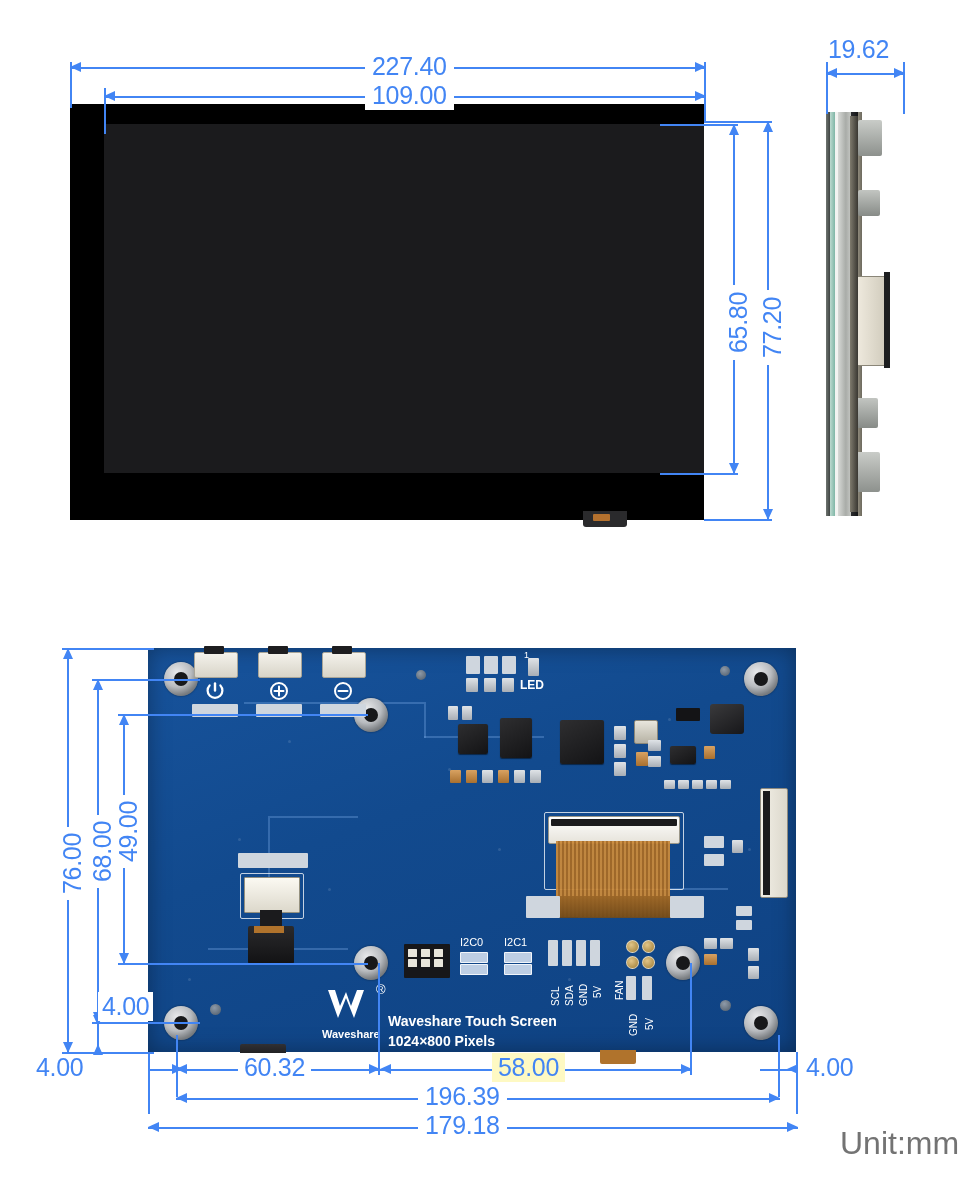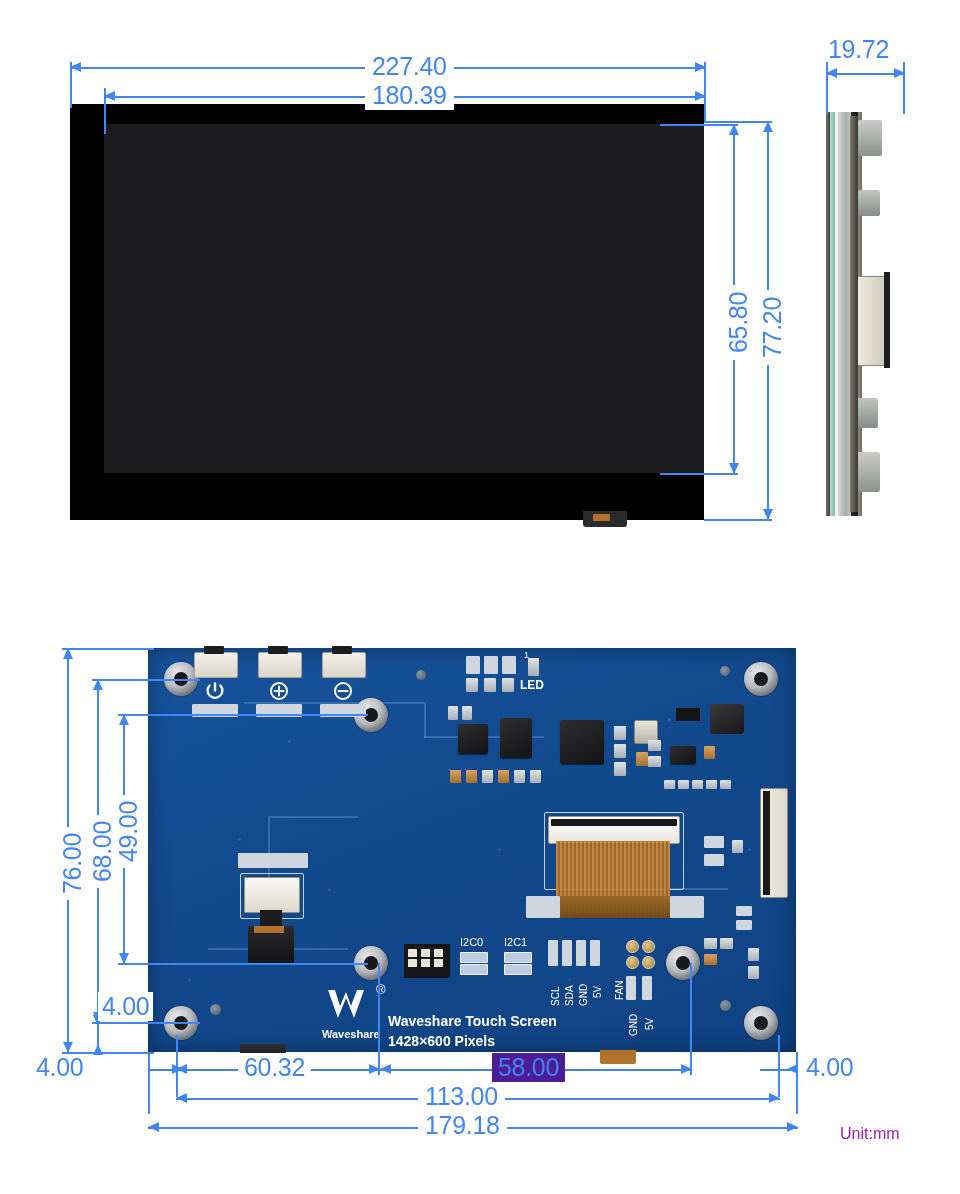--- a/index.html
+++ b/index.html
@@ -228,22 +228,22 @@
     background: rgba(220,230,245,0.85);
   }
   .header-pin {
     position: absolute;
     border-radius: 50%;
     background: radial-gradient(circle at 38% 35%, #e2c588, #9d7b33);
     border: 1px solid rgba(255,255,255,0.6);
   }
   #unit-label {
     position: absolute;
-    font-size: 16px;
-    color: #a21caf;
+    font-size: 32px;
+    color: #737373;
   }
   .coil {
     position: absolute;
     background: linear-gradient(150deg, #3a3a3c, #17171a);
     border-radius: 3px;
   }
   .xtal {
     position: absolute;
     background: linear-gradient(#e8e6dd, #b6b2a4);
     border: 1px solid #8b8779;
@@ -275,21 +275,21 @@
   <div class="hline" style="left:70px; top:67px; width:636px;"></div>
   <div class="arw arw-l" style="left:70px; top:62px;"></div>
   <div class="arw arw-r" style="left:695px; top:62px;"></div>
   <div class="dim-label" style="left:365px; top:52px; background:#fff; padding:0 7px;">227.40</div>
 
   <div class="ext" style="left:104px; top:88px; height:46px;"></div>
   <div class="ext" style="left:704px; top:88px; height:34px;"></div>
   <div class="hline" style="left:104px; top:96px; width:602px;"></div>
   <div class="arw arw-l" style="left:104px; top:91px;"></div>
   <div class="arw arw-r" style="left:695px; top:91px;"></div>
-  <div class="dim-label" style="left:365px; top:81px; background:#fff; padding:0 7px;">180.39</div>
+  <div class="dim-label" style="left:365px; top:81px; background:#fff; padding:0 7px;">109.00</div>
 
   <div class="ext-h" style="left:704px; top:121px; width:68px;"></div>
   <div class="ext-h" style="left:704px; top:519px; width:68px;"></div>
   <div class="vline" style="left:767px; top:121px; height:400px;"></div>
   <div class="arw arw-u" style="left:763px; top:121px;"></div>
   <div class="arw arw-d" style="left:763px; top:509px;"></div>
   <div class="dim-label vert" style="left:758px; top:365px; background:#fff; padding:0 7px;">77.20</div>
 
   <div class="ext-h" style="left:660px; top:124px; width:78px;"></div>
   <div class="ext-h" style="left:660px; top:473px; width:78px;"></div>
@@ -313,21 +313,21 @@
   <div class="abs" style="left:884px; top:272px; width:6px; height:96px; background:#1d1e20;"></div>
   <div class="abs" style="left:856px; top:398px; width:22px; height:30px; background:linear-gradient(#c2c5c1,#878b87); border-radius:2px;"></div>
   <div class="abs" style="left:856px; top:452px; width:24px; height:40px; background:linear-gradient(#c9ccc8,#8d918d); border-radius:2px;"></div>
   <div class="abs" style="left:850px; top:116px; width:8px; height:396px; background:linear-gradient(90deg,#7e7a6d,#3a3832);"></div>
 
   <div class="ext" style="left:826px; top:62px; height:52px;"></div>
   <div class="ext" style="left:903px; top:62px; height:52px;"></div>
   <div class="hline" style="left:826px; top:73px; width:79px;"></div>
   <div class="arw arw-l" style="left:826px; top:68px;"></div>
   <div class="arw arw-r" style="left:894px; top:68px;"></div>
-  <div class="dim-label" style="left:828px; top:35px;">19.72</div>
+  <div class="dim-label" style="left:828px; top:35px;">19.62</div>
 
   <div id="pcb" style="left:148px; top:648px; width:648px; height:404px;">
 
     <div class="pcb-dot" style="left:60px;  top:60px;"></div>
     <div class="pcb-dot" style="left:140px; top:92px;"></div>
     <div class="pcb-dot" style="left:220px; top:58px;"></div>
     <div class="pcb-dot" style="left:300px; top:120px;"></div>
     <div class="pcb-dot" style="left:90px;  top:190px;"></div>
     <div class="pcb-dot" style="left:180px; top:240px;"></div>
     <div class="pcb-dot" style="left:260px; top:300px;"></div>
@@ -481,21 +481,21 @@
     <div class="smd" style="left:584px; top:192px; width:11px; height:13px;"></div>
 
     <div class="abs" style="left:92px; top:396px; width:46px; height:16px; background:linear-gradient(#303033,#161618); border-radius:2px;"></div>
 
     <svg class="abs" style="left:176px; top:336px;" width="52" height="42" viewBox="0 0 52 42">
       <path d="M4 6 L14 34 L22 14 L30 34 L40 6 L33 6 L27 22 L22 8 L16 22 L11 6 Z" fill="#ffffff"></path>
     </svg>
     <div class="silk" style="left:228px; top:334px; font-size:13px;">®</div>
     <div class="silk" style="left:174px; top:380px; font-size:11px; font-weight:bold;">Waveshare</div>
     <div class="silk" style="left:240px; top:365px; font-size:14px; font-weight:bold;">Waveshare Touch Screen</div>
-    <div class="silk" style="left:240px; top:385px; font-size:14px; font-weight:bold;">1428×600 Pixels</div>
+    <div class="silk" style="left:240px; top:385px; font-size:14px; font-weight:bold;">1024×800 Pixels</div>
   </div>
 
   <div class="abs" style="left:600px; top:1050px; width:36px; height:14px; background:#b0732c; border-radius:0 0 2px 2px;"></div>
 
   <div class="ext-h" style="left:62px; top:648px; width:92px;"></div>
   <div class="ext-h" style="left:62px; top:1052px; width:92px;"></div>
   <div class="vline" style="left:67px; top:648px; height:406px;"></div>
   <div class="arw arw-u" style="left:63px; top:648px;"></div>
   <div class="arw arw-d" style="left:63px; top:1042px;"></div>
   <div class="dim-label vert" style="left:58px; top:900px; background:#fff; padding:0 6px;">76.00</div>
@@ -531,30 +531,30 @@
   <div class="ext" style="left:796px; top:1052px; width:0; height:62px;"></div>
 
   <div class="hline" style="left:176px; top:1069px; width:204px;"></div>
   <div class="arw arw-l" style="left:176px; top:1064px;"></div>
   <div class="arw arw-r" style="left:369px; top:1064px;"></div>
   <div class="dim-label" style="left:238px; top:1053px; background:#fff; padding:0 6px;">60.32</div>
 
   <div class="hline" style="left:378px; top:1069px; width:314px;"></div>
   <div class="arw arw-l" style="left:380px; top:1064px;"></div>
   <div class="arw arw-r" style="left:681px; top:1064px;"></div>
-  <div class="dim-label" style="left:492px; top:1053px; background:#4c1d95; padding:0 6px;">58.00</div>
+  <div class="dim-label" style="left:492px; top:1053px; background:#fef9c3; padding:0 6px;">58.00</div>
 
   <div class="hline" style="left:760px; top:1069px; width:36px;"></div>
   <div class="arw arw-l" style="left:787px; top:1064px;"></div>
   <div class="dim-label" style="left:806px; top:1053px;">4.00</div>
 
   <div class="hline" style="left:176px; top:1098px; width:604px;"></div>
   <div class="arw arw-l" style="left:176px; top:1093px;"></div>
   <div class="arw arw-r" style="left:769px; top:1093px;"></div>
-  <div class="dim-label" style="left:418px; top:1082px; background:#fff; padding:0 7px;">113.00</div>
+  <div class="dim-label" style="left:418px; top:1082px; background:#fff; padding:0 7px;">196.39</div>
 
   <div class="hline" style="left:148px; top:1127px; width:650px;"></div>
   <div class="arw arw-l" style="left:148px; top:1122px;"></div>
   <div class="arw arw-r" style="left:787px; top:1122px;"></div>
   <div class="dim-label" style="left:418px; top:1111px; background:#fff; padding:0 7px;">179.18</div>
 
   <div id="unit-label" style="left:840px; top:1125px;">Unit:mm</div>
 
 </div>
 

